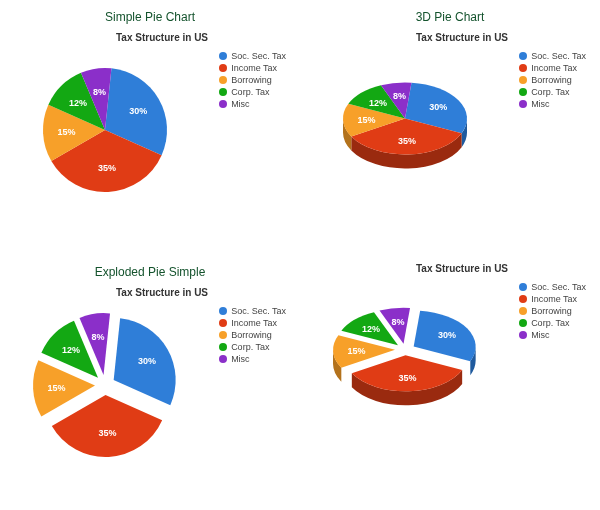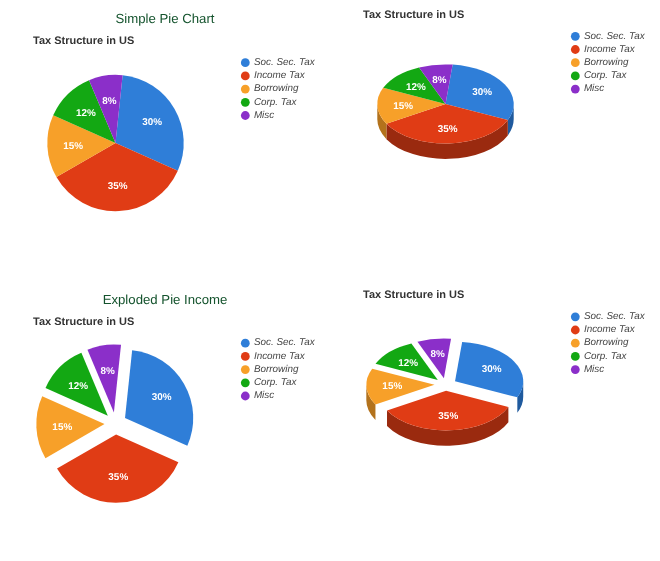--- a/index.html
+++ b/index.html
@@ -29,38 +29,38 @@
     font-size: 12px;
     color: #14532d;
     margin: 4px 0 8px 0;
     font-weight: 400;
   }
   .chart-title {
     font-size: 10px;
     font-weight: 700;
     color: #333;
     margin: 2px 0 4px 24px;
+    text-align: center;
   }
   .body {
     position: relative;
     height: 190px;
   }
   .legend {
     position: absolute;
     top: 4px;
     right: 8px;
     font-size: 9px;
     color: #444;
   }
   .legend-row {
     display: flex;
-    align-items: flex-end;
+    align-items: center;
     gap: 4px;
     margin-bottom: 2px;
-    font-style: italic;
   }
   .sw {
     width: 8px;
     height: 8px;
     border-radius: 50%;
     display: inline-block;
   }
   .pie-wrap {
     position: absolute;
     left: 24px;
@@ -115,20 +115,21 @@
             <span>Corp. Tax</span>
           </div>
           <div class="legend-row">
             <span class="sw" style="background: rgb(139, 47, 201);"></span>
             <span>Misc</span>
           </div>
         </div>
       </div>
     </div>
     <div class="cell">
+      <div class="panel-title">3D Pie Chart</div>
       <div class="chart-title">Tax Structure in US</div>
       <div class="body">
         <div class="pie-wrap"><svg width="150" height="174">
             <g transform="translate(0 20) scale(1 0.58)">
               <path d="M 137 75
                  A 62 62 0 0 1 131.63981837384125 100.2176718706996
                  L 131.63981837384125 124.35560290518237
                  A 62 62 0 0 0 137 99.13793103448276 Z" fill="#1f5a9e"></path>
               <path d="M 131.63981837384125 100.2176718706996
                  A 62 62 0 0 1 21.306424965364798 106
@@ -168,21 +169,21 @@
             <span>Corp. Tax</span>
           </div>
           <div class="legend-row">
             <span class="sw" style="background: rgb(139, 47, 201);"></span>
             <span>Misc</span>
           </div>
         </div>
       </div>
     </div>
     <div class="cell">
-      <div class="panel-title">Exploded Pie Income</div>
+      <div class="panel-title">Exploded Pie Simple</div>
       <div class="chart-title">Tax Structure in US</div>
       <div class="body">
         <div class="pie-wrap"><svg width="150" height="160">
             <g transform="translate(0 0) scale(1 1)">
               <path d="M 83.66025403784438 70 L 90.1410187604389 8.339642487167055 A 62 62 0 0 1 140.30007241168562 95.2176718706996 Z" fill="#2f7ed8"></path>
               <path d="M 75.52335956242943 84.98629534754573 L 132.1631779362707 110.20396721824534 A 62 62 0 0 1 21.82978452779423 115.98629534754573 Z" fill="#e03c15"></path>
               <path d="M 65.01370465245427 75.52335956242943 L 11.320129617819063 106.52335956242943 A 62 62 0 0 1 8.373886278613 50.305687691729844 Z" fill="#f7a029"></path>
               <path d="M 68.00336659486635 67.85527320367197 L 11.363548221025084 42.63760133297238 A 62 62 0 0 1 43.977400234835955 10.699757805184944 Z" fill="#13a813"></path>
               <path d="M 73.53916971437587 65.10727667037011 L 49.51320335434548 7.951761271883086 A 62 62 0 0 1 80.01993443697036 3.4469191575371596 Z" fill="#8b2fc9"></path>
             </g>

